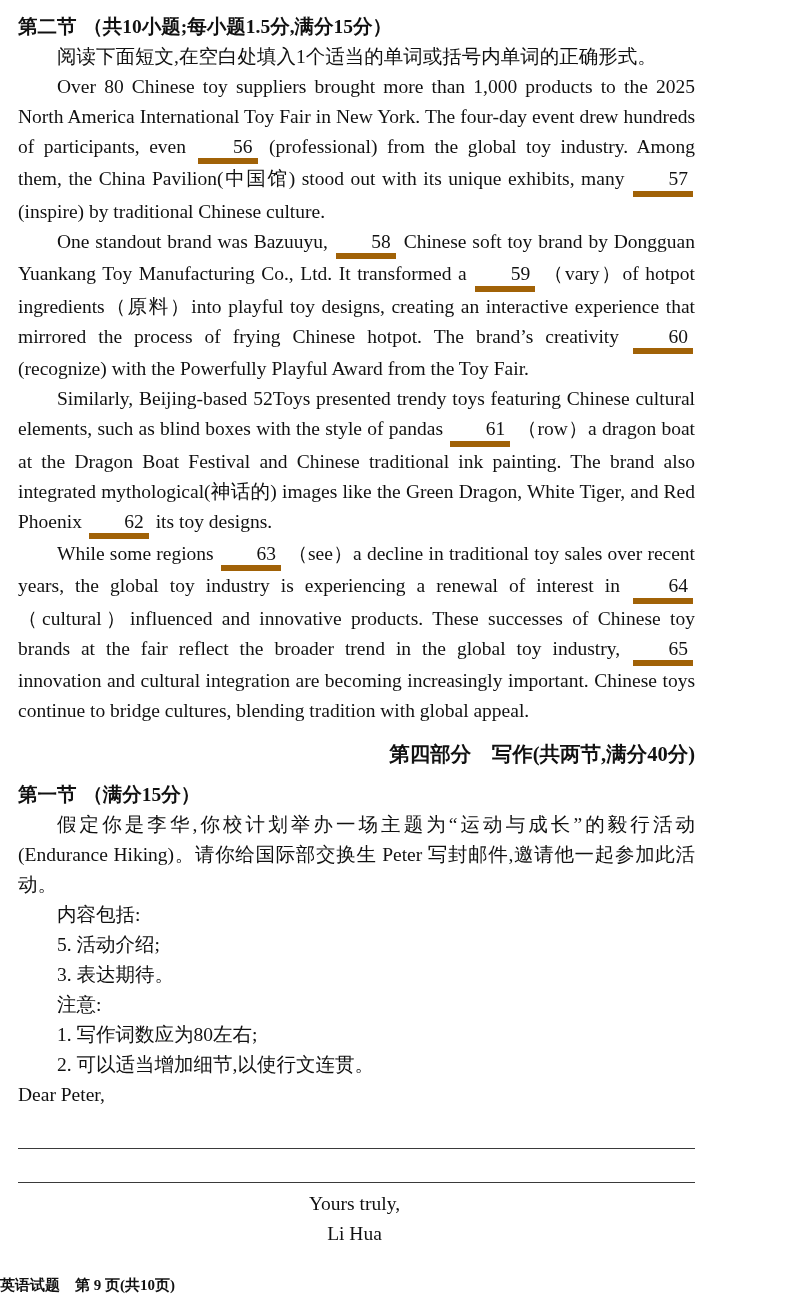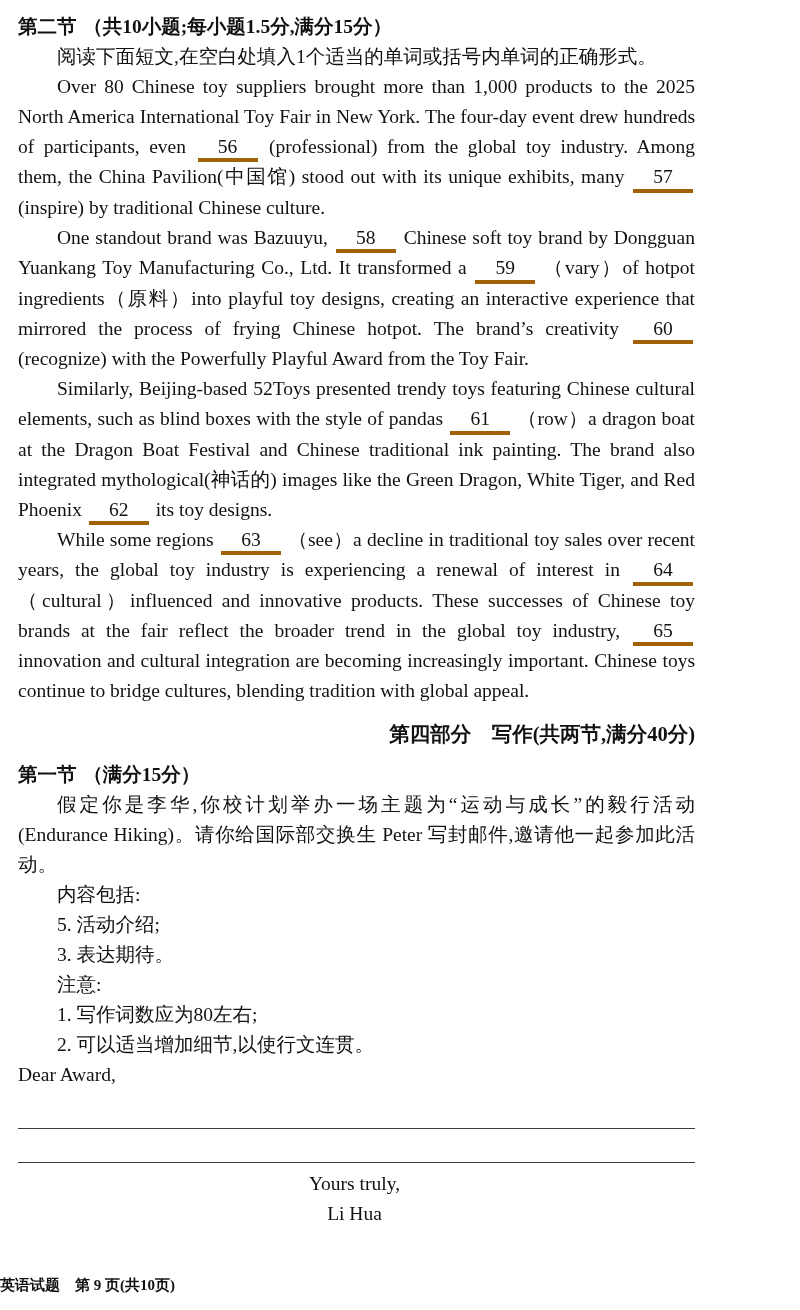--- a/index.html
+++ b/index.html
@@ -20,22 +20,22 @@
   }
   p { margin: 0; }
   .just { text-align: justify; }
   .indent { text-indent: 2em; }
   .bold { font-weight: bold; }
   .note { margin-left: 0.35em; }
   .blank {
     display: inline-block;
     min-width: 50px;
     padding: 0 5px;
-    border-bottom: 4px solid #a16207;
-    text-align: center;
+    border-bottom: 6px solid #a16207;
+    text-align: right;
     text-indent: 0;
     line-height: 1.15;
     margin: 0 2px;
   }
   .sec4-head {
     text-align: right;
     font-weight: bold;
     font-size: 20.5px;
     margin: 13px 0 11px 0;
   }
@@ -111,21 +111,21 @@
   <p class="indent just">假定你是李华,你校计划举办一场主题为“运动与成长”的毅行活动(Endurance Hiking)。请你给国际部交换生 Peter 写封邮件,邀请他一起参加此活动。</p>
 
   <p class="w-item">内容包括:</p>
   <p class="w-item">5. 活动介绍;</p>
   <p class="w-item">3. 表达期待。</p>
 
   <p class="w-item">注意:</p>
   <p class="w-item">1. 写作词数应为80左右;</p>
   <p class="w-item">2. 可以适当增加细节,以使行文连贯。</p>
 
-  <p>Dear Award,</p>
+  <p>Dear Peter,</p>
 
   <div class="write-line first"></div>
   <div class="write-line"></div>
 
   <p class="right closing-block">Yours truly,</p>
   <p class="right">Li Hua</p>
 
   <div class="footer">英语试题　第 9 页(共10页)</div>
 
 </div>

